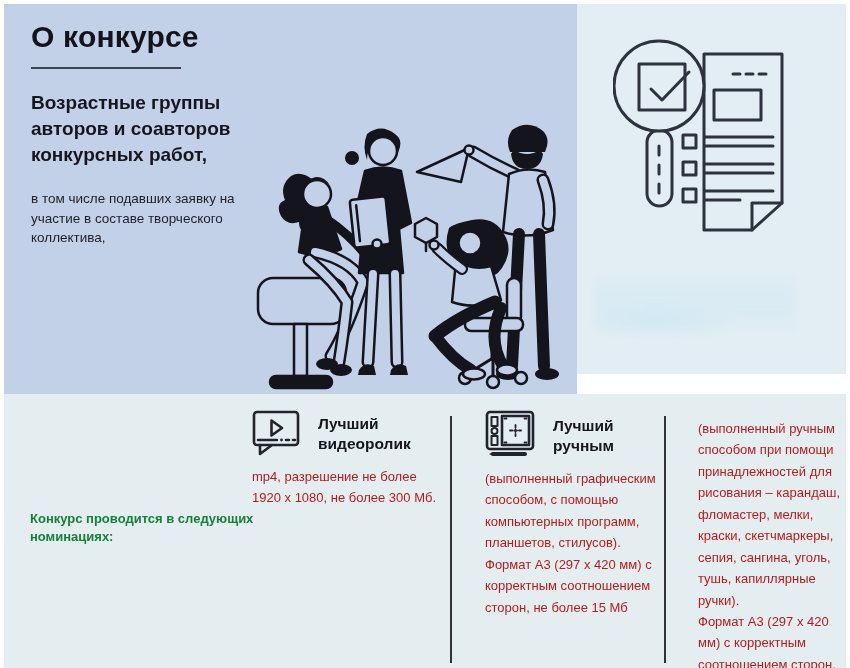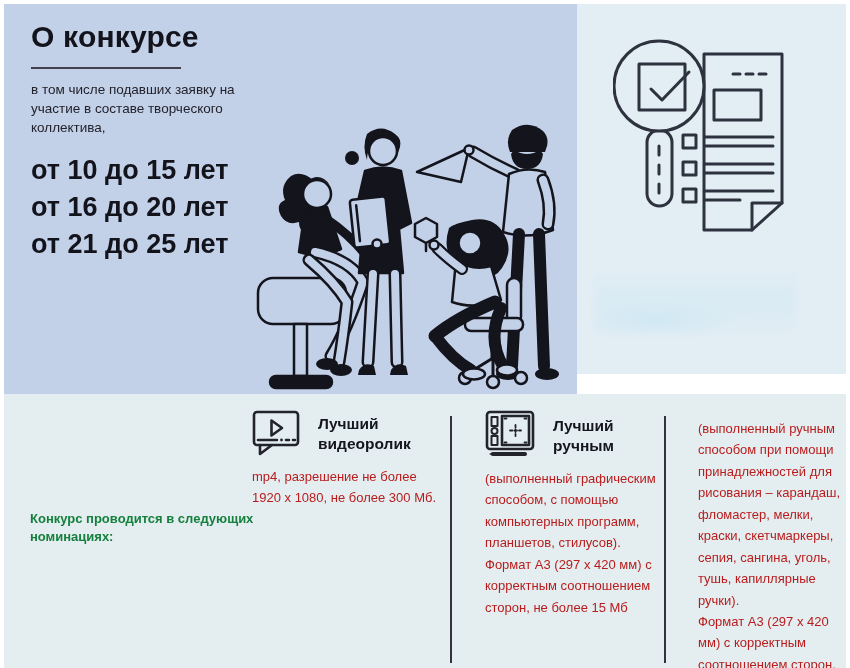--- a/index.html
+++ b/index.html
@@ -9,21 +9,21 @@
   
   .panel-blue{position:absolute;left:4px;top:4px;width:573px;height:424px;background:#c3d1e8;}
   .panel-light{position:absolute;left:577px;top:4px;width:269px;height:370px;background:#e2edf4;}
   .panel-bottom{position:absolute;left:4px;right:4px;top:394px;bottom:0;background:#e4eef1;}
 
   
   .about{position:absolute;left:27px;top:16px;width:235px;}
   .about-title{font-size:30px;font-weight:bold;letter-spacing:.2px;color:#13131c;margin:0;}
   .about-rule{width:150px;height:2px;background:#42424e;margin-top:13px;}
   .age-heading{margin-top:21px;font-size:19px;font-weight:bold;line-height:1.36;color:#15151e;}
-  .age-note{margin-top:11px;font-size:13.5px;line-height:1.42;color:#22222c;}
+  .age-note{margin-top:22px;font-size:13.5px;line-height:1.42;color:#22222c;}
   .age-groups{margin-top:15px;}
   .age-line{font-size:27px;font-weight:bold;line-height:1.36;color:#13131c;white-space:nowrap;}
 
   .team-svg{position:absolute;right:0px;bottom:16px;}
 
   
   .check-icon{position:absolute;left:36px;top:30px;}
   .watermark{position:absolute;left:18px;top:268px;width:200px;height:62px;pointer-events:none;
      background:
        radial-gradient(60% 45% at 30% 78%, rgba(120,210,235,.30), rgba(120,210,235,0) 70%),
@@ -47,26 +47,22 @@
 </style>
 </head>
 <body>
 
 <div class="page">
 
   <section class="panel-blue">
     <div class="about">
       <h1 class="about-title">О конкурсе</h1>
       <div class="about-rule"></div>
+      <div class="age-heading">Возрастные группы авторов и соавторов конкурсных работ,</div>
       <div class="age-note">в том числе подавших заявку на участие в составе творческого коллектива,</div>
-      <div class="age-groups">
-        <div class="age-line">от 10 до 15 лет</div>
-        <div class="age-line">от 16 до 20 лет</div>
-        <div class="age-line">от 21 до 25 лет</div>
-      </div>
     </div>
 
     <svg class="team-svg" width="322" height="292" viewBox="0 0 322 292" fill="none" stroke="#14141c" stroke-width="2.5" stroke-linecap="round" stroke-linejoin="round">
 
       <rect x="3" y="158" width="88" height="46" rx="15" fill="#c3d1e8"></rect>
       <rect x="39" y="204" width="13" height="52" fill="#c3d1e8"></rect>
       <rect x="15" y="256" width="62" height="12" rx="6" fill="#14141c"></rect>
 
       <path d="M36,56 q-12,10 -6,24 q-10,4 -4,16 q6,10 18,6 q0,12 12,12 l6,-12 q-12,-24 -4,-42 q-12,-10 -22,-4 z" fill="#14141c" stroke="none"></path>
       <circle cx="62" cy="74" r="14" fill="#c3d1e8"></circle>

